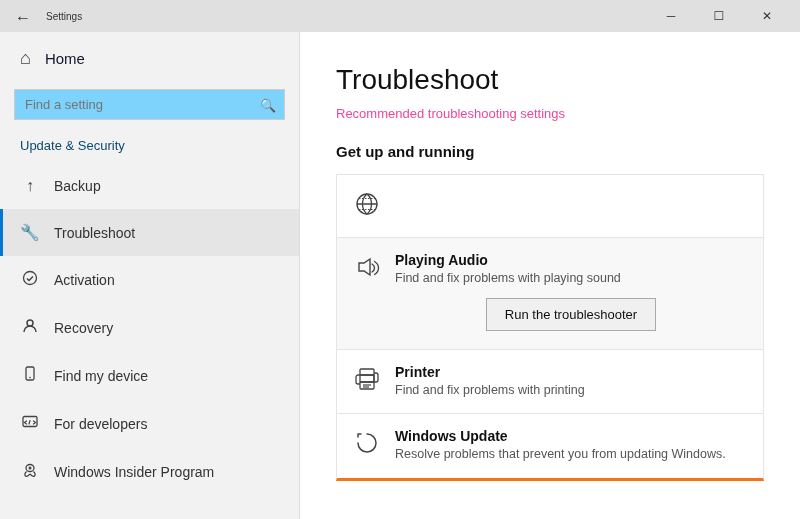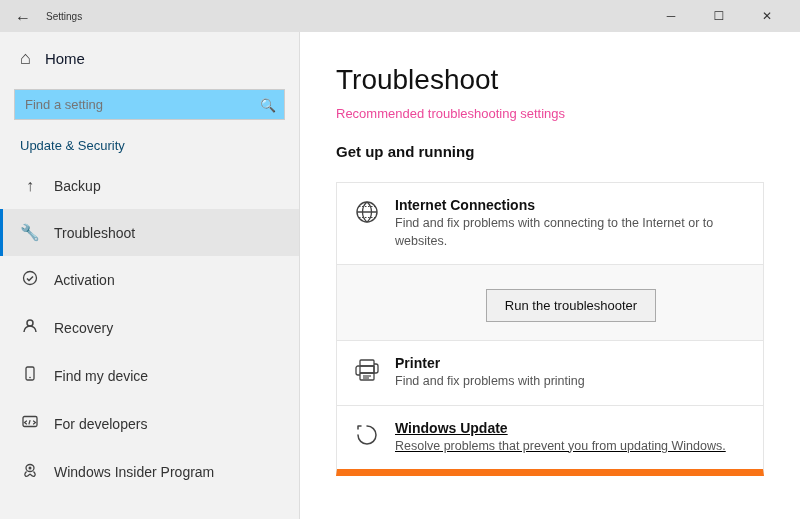--- a/index.html
+++ b/index.html
@@ -166,33 +166,32 @@
       font-size: 13px;
       text-decoration: none;
       cursor: pointer;
       display: inline-block;
       margin-bottom: 22px;
     }
     .section-heading {
       font-size: 15px;
       font-weight: 600;
       color: #111;
-      margin-bottom: 22px;
+      margin-bottom: 14px;
     }
     .troubleshoot-item {
       border: 1px solid #e5e5e5;
       margin-bottom: 0;
       padding: 14px 16px;
       cursor: pointer;
       background: white;
       border-bottom: none;
     }
     .troubleshoot-item:last-child {
-      border-bottom: 7px solid #f97316;
-      text-decoration: underline;
+      border-bottom: 3px solid #f97316;
     }
     .troubleshoot-item.expanded {
       background: #f8f8f8;
     }
     .troubleshoot-item-header {
       display: flex;
       align-items: flex-start;
       gap: 14px;
     }
     .troubleshoot-icon {
@@ -331,29 +330,38 @@
     <div class="troubleshoot-item">
       <div class="troubleshoot-item-header">
         <span class="troubleshoot-icon">
           <svg width="26" height="26" viewBox="0 0 26 26" fill="none">
             <path d="M13 3C7.5 3 3 7.5 3 13s4.5 10 10 10 10-4.5 10-10S18.5 3 13 3z" stroke="#444" stroke-width="1.4" fill="none"></path>
             <path d="M3 13h20M13 3c-3 2.5-4.5 6-4.5 10s1.5 7.5 4.5 10" stroke="#444" stroke-width="1.3" fill="none"></path>
             <path d="M13 3c3 2.5 4.5 6 4.5 10S16 20.5 13 23" stroke="#444" stroke-width="1.3" fill="none"></path>
             <path d="M5 7.5h16M5 18.5h16" stroke="#444" stroke-width="1.1" fill="none" stroke-dasharray="1.5 1.5"></path>
           </svg>
         </span>
+      </div>
+    </div>
+
+    
+    <div class="troubleshoot-item expanded">
+      <div class="troubleshoot-item-header">
+        <span class="troubleshoot-icon">
+          <svg width="26" height="26" viewBox="0 0 26 26" fill="none">
+            <polygon points="5,9 10,9 16,5 16,21 10,17 5,17" stroke="#444" stroke-width="1.4" fill="none"></polygon>
+            <path d="M18 10c1.5 0.8 2.5 2.3 2.5 4s-1 3.2-2.5 4" stroke="#444" stroke-width="1.4" fill="none" stroke-linecap="round"></path>
+            <path d="M20.5 7.5c2.5 1.5 4 4 4 6.5s-1.5 5-4 6.5" stroke="#444" stroke-width="1.3" fill="none" stroke-linecap="round"></path>
+          </svg>
+        </span>
         <div class="troubleshoot-info">
-          <div class="troubleshoot-name">Internet Connections</div>
-          <div class="troubleshoot-desc">Find and fix problems with connecting to the Internet or to websites.</div>
+          <div class="troubleshoot-name">Playing Audio</div>
+          <div class="troubleshoot-desc">Find and fix problems with playing sound</div>
         </div>
       </div>
-    </div>
-
-    
-    <div class="troubleshoot-item expanded">
       <div class="troubleshoot-item-expanded-content">
         <button class="run-btn">Run the troubleshooter</button>
       </div>
     </div>
 
     
     <div class="troubleshoot-item">
       <div class="troubleshoot-item-header">
         <span class="troubleshoot-icon">
           <svg width="26" height="26" viewBox="0 0 26 26" fill="none">

